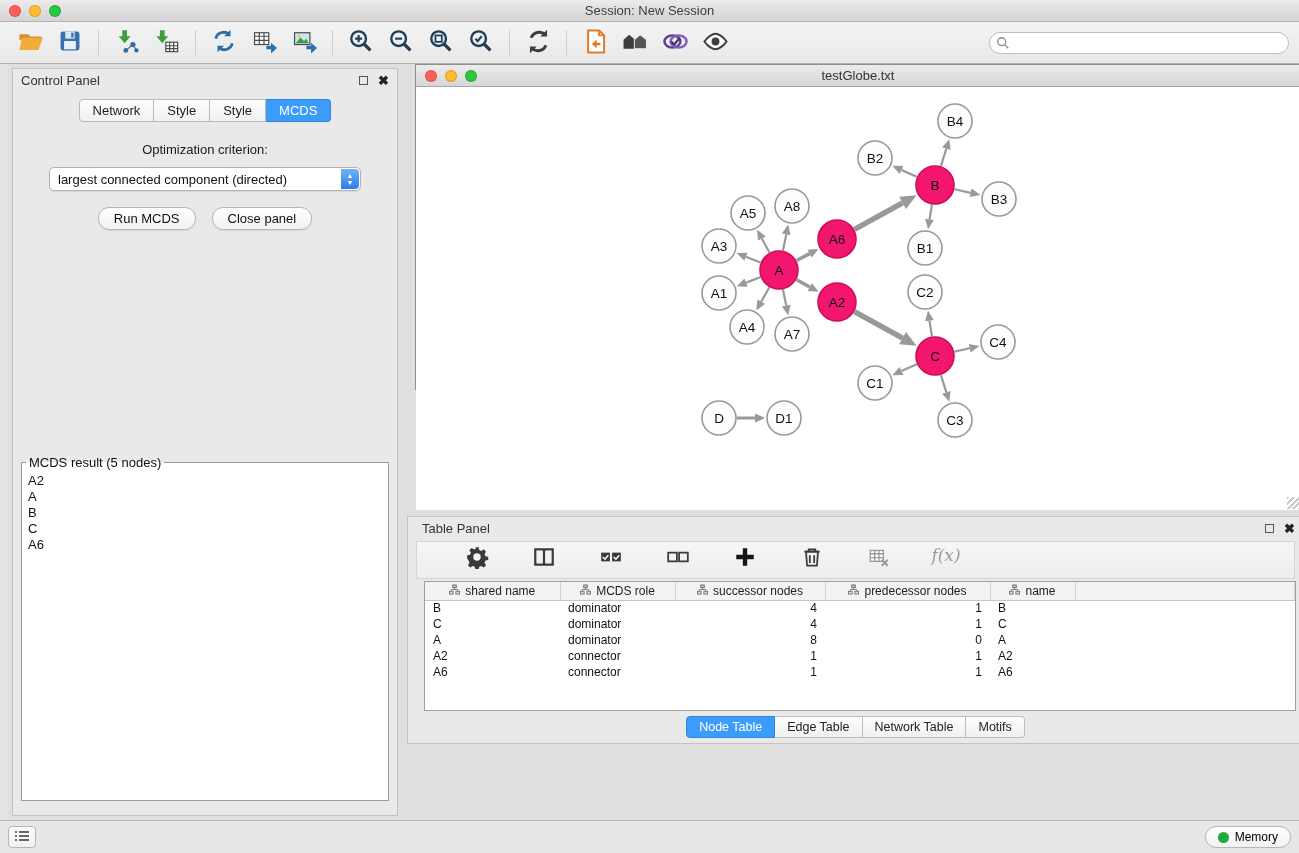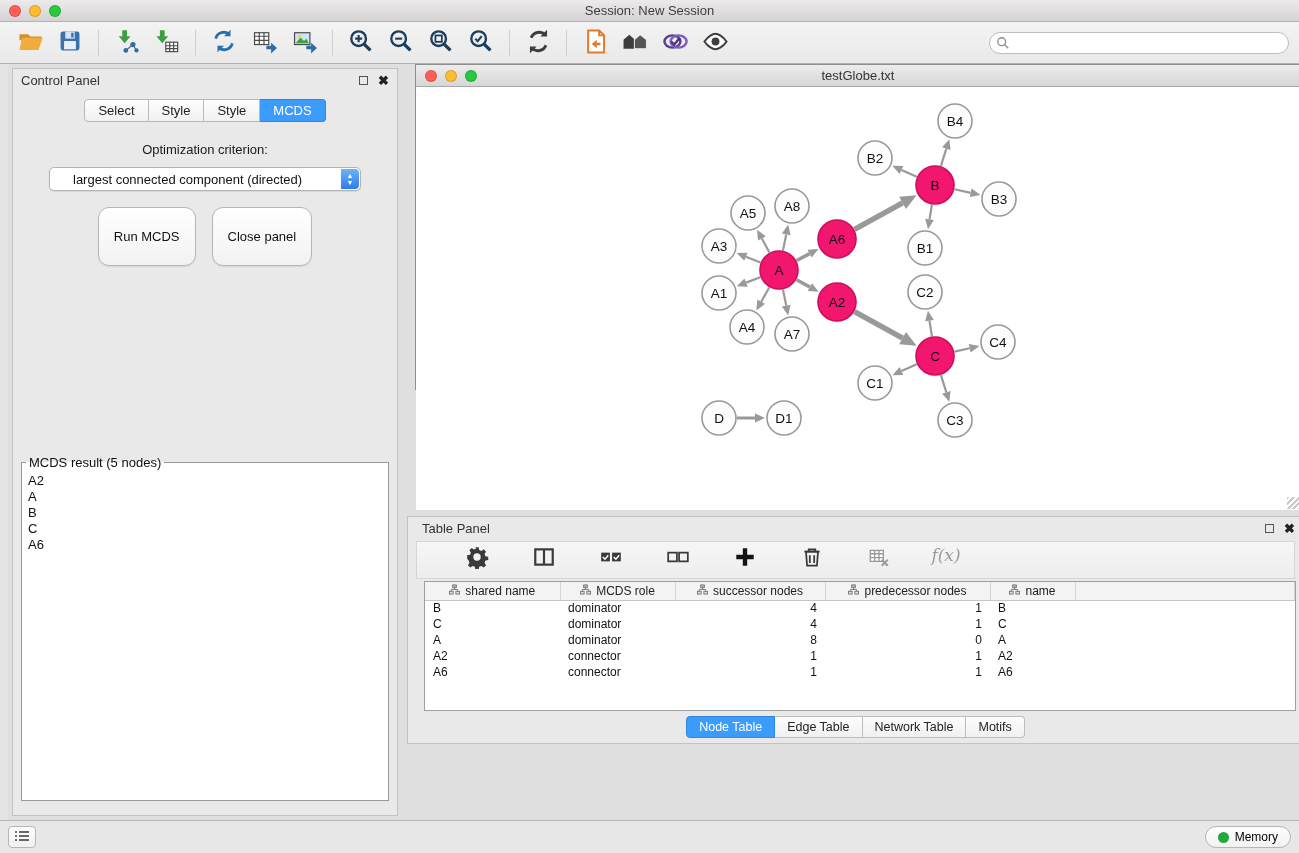--- a/index.html
+++ b/index.html
@@ -30,25 +30,25 @@
   .panel-header .ph-btns { margin-left:auto; display:flex; gap:10px; align-items:center; }
   .float-box { width:9px; height:9px; border:1.5px solid #555; display:inline-block; cursor:pointer; }
   .close-x { font-size:13px; font-weight:bold; color:#222; cursor:pointer; line-height:1; }
   .cp-tabs { display:flex; justify-content:center; margin-top:8px; }
   .cp-tab { border:1px solid #b9b9b9; border-left:none; background:linear-gradient(#fdfdfd,#f1f1f1); padding:3px 13px; font-size:13px; cursor:pointer; color:#222; }
   .cp-tab:first-child { border-left:1px solid #b9b9b9; border-radius:4px 0 0 4px; }
   .cp-tab:last-child { border-radius:0 4px 4px 0; }
   .cp-tab.active { background:#3b9cfc; color:#fff; border-color:#2f86e0; }
   .opt-label { text-align:center; margin-top:20px; font-size:13px; color:#1a1a1a; }
   .dropdown { width:312px; height:24px; margin:10px auto 0; background:#fff; border:1px solid #b3b3b3; border-radius:5px; display:flex; align-items:center; position:relative; cursor:pointer; box-shadow:0 1px 1px rgba(0,0,0,.08); }
-  .dropdown .dd-text { padding-left:23px; font-size:13px; color:#111; white-space:nowrap; overflow:hidden; }
+  .dropdown .dd-text { padding-left:8px; font-size:13px; color:#111; white-space:nowrap; overflow:hidden; }
   .dd-stepper { position:absolute; right:1px; top:1px; bottom:1px; width:18px; background:linear-gradient(#6db3f8,#2e7de8); border-radius:0 4px 4px 0; display:flex; flex-direction:column; align-items:center; justify-content:center; gap:1px; }
   .dd-stepper span { color:#fff; font-size:7px; line-height:6px; }
   .cp-buttons { display:flex; justify-content:center; gap:16px; margin-top:16px; }
-  .mac-btn { background:linear-gradient(#ffffff,#f2f2f2); border:1px solid #b6b6b6; border-radius:11px; padding:21px 15px; font-size:13px; color:#111; cursor:pointer; box-shadow:0 1px 1px rgba(0,0,0,.08); }
+  .mac-btn { background:linear-gradient(#ffffff,#f2f2f2); border:1px solid #b6b6b6; border-radius:11px; padding:3px 15px; font-size:13px; color:#111; cursor:pointer; box-shadow:0 1px 1px rgba(0,0,0,.08); }
   .result-fieldset { position:absolute; left:8px; right:8px; top:386px; bottom:14px; border:1px solid #9a9a9a; background:#fff; padding:2px 0 0 0; }
   .result-fieldset legend { font-size:13px; color:#111; margin-left:4px; padding:0 3px; background:transparent; }
   .result-list { padding:1px 6px; font-size:13px; color:#111; }
   .result-list div { line-height:16px; }
 
   
   .network-window { position:absolute; left:407px; top:0; width:886px; height:326px; background:#fff; border:1px solid #8f8f8f; }
   .nw-titlebar { height:22px; background:linear-gradient(#ececec,#d6d6d6); border-bottom:1px solid #a8a8a8; position:relative; display:flex; align-items:center; }
   .nw-title { position:absolute; left:0; right:0; text-align:center; font-size:13px; color:#333; }
   .nw-canvas { position:relative; width:100%; height:423px; background:#fff; }
@@ -233,21 +233,21 @@
 
   <div class="control-panel">
     <div class="panel-header">
       <span>Control Panel</span>
       <span class="ph-btns">
         <span class="float-box"></span>
         <span class="close-x">✖</span>
       </span>
     </div>
     <div class="cp-tabs" id="cp-tabs">
-        <div class="cp-tab">Select</div>
+        <div class="cp-tab">Network</div>
         <div class="cp-tab">Style</div>
         <div class="cp-tab">Style</div>
         <div class="cp-tab active">MCDS</div>
       </div>
     <div class="opt-label">Optimization criterion:</div>
     <div class="dropdown">
       <span class="dd-text">largest connected component (directed)</span>
       <span class="dd-stepper">
           <span>▲</span>
           <span>▼</span>

